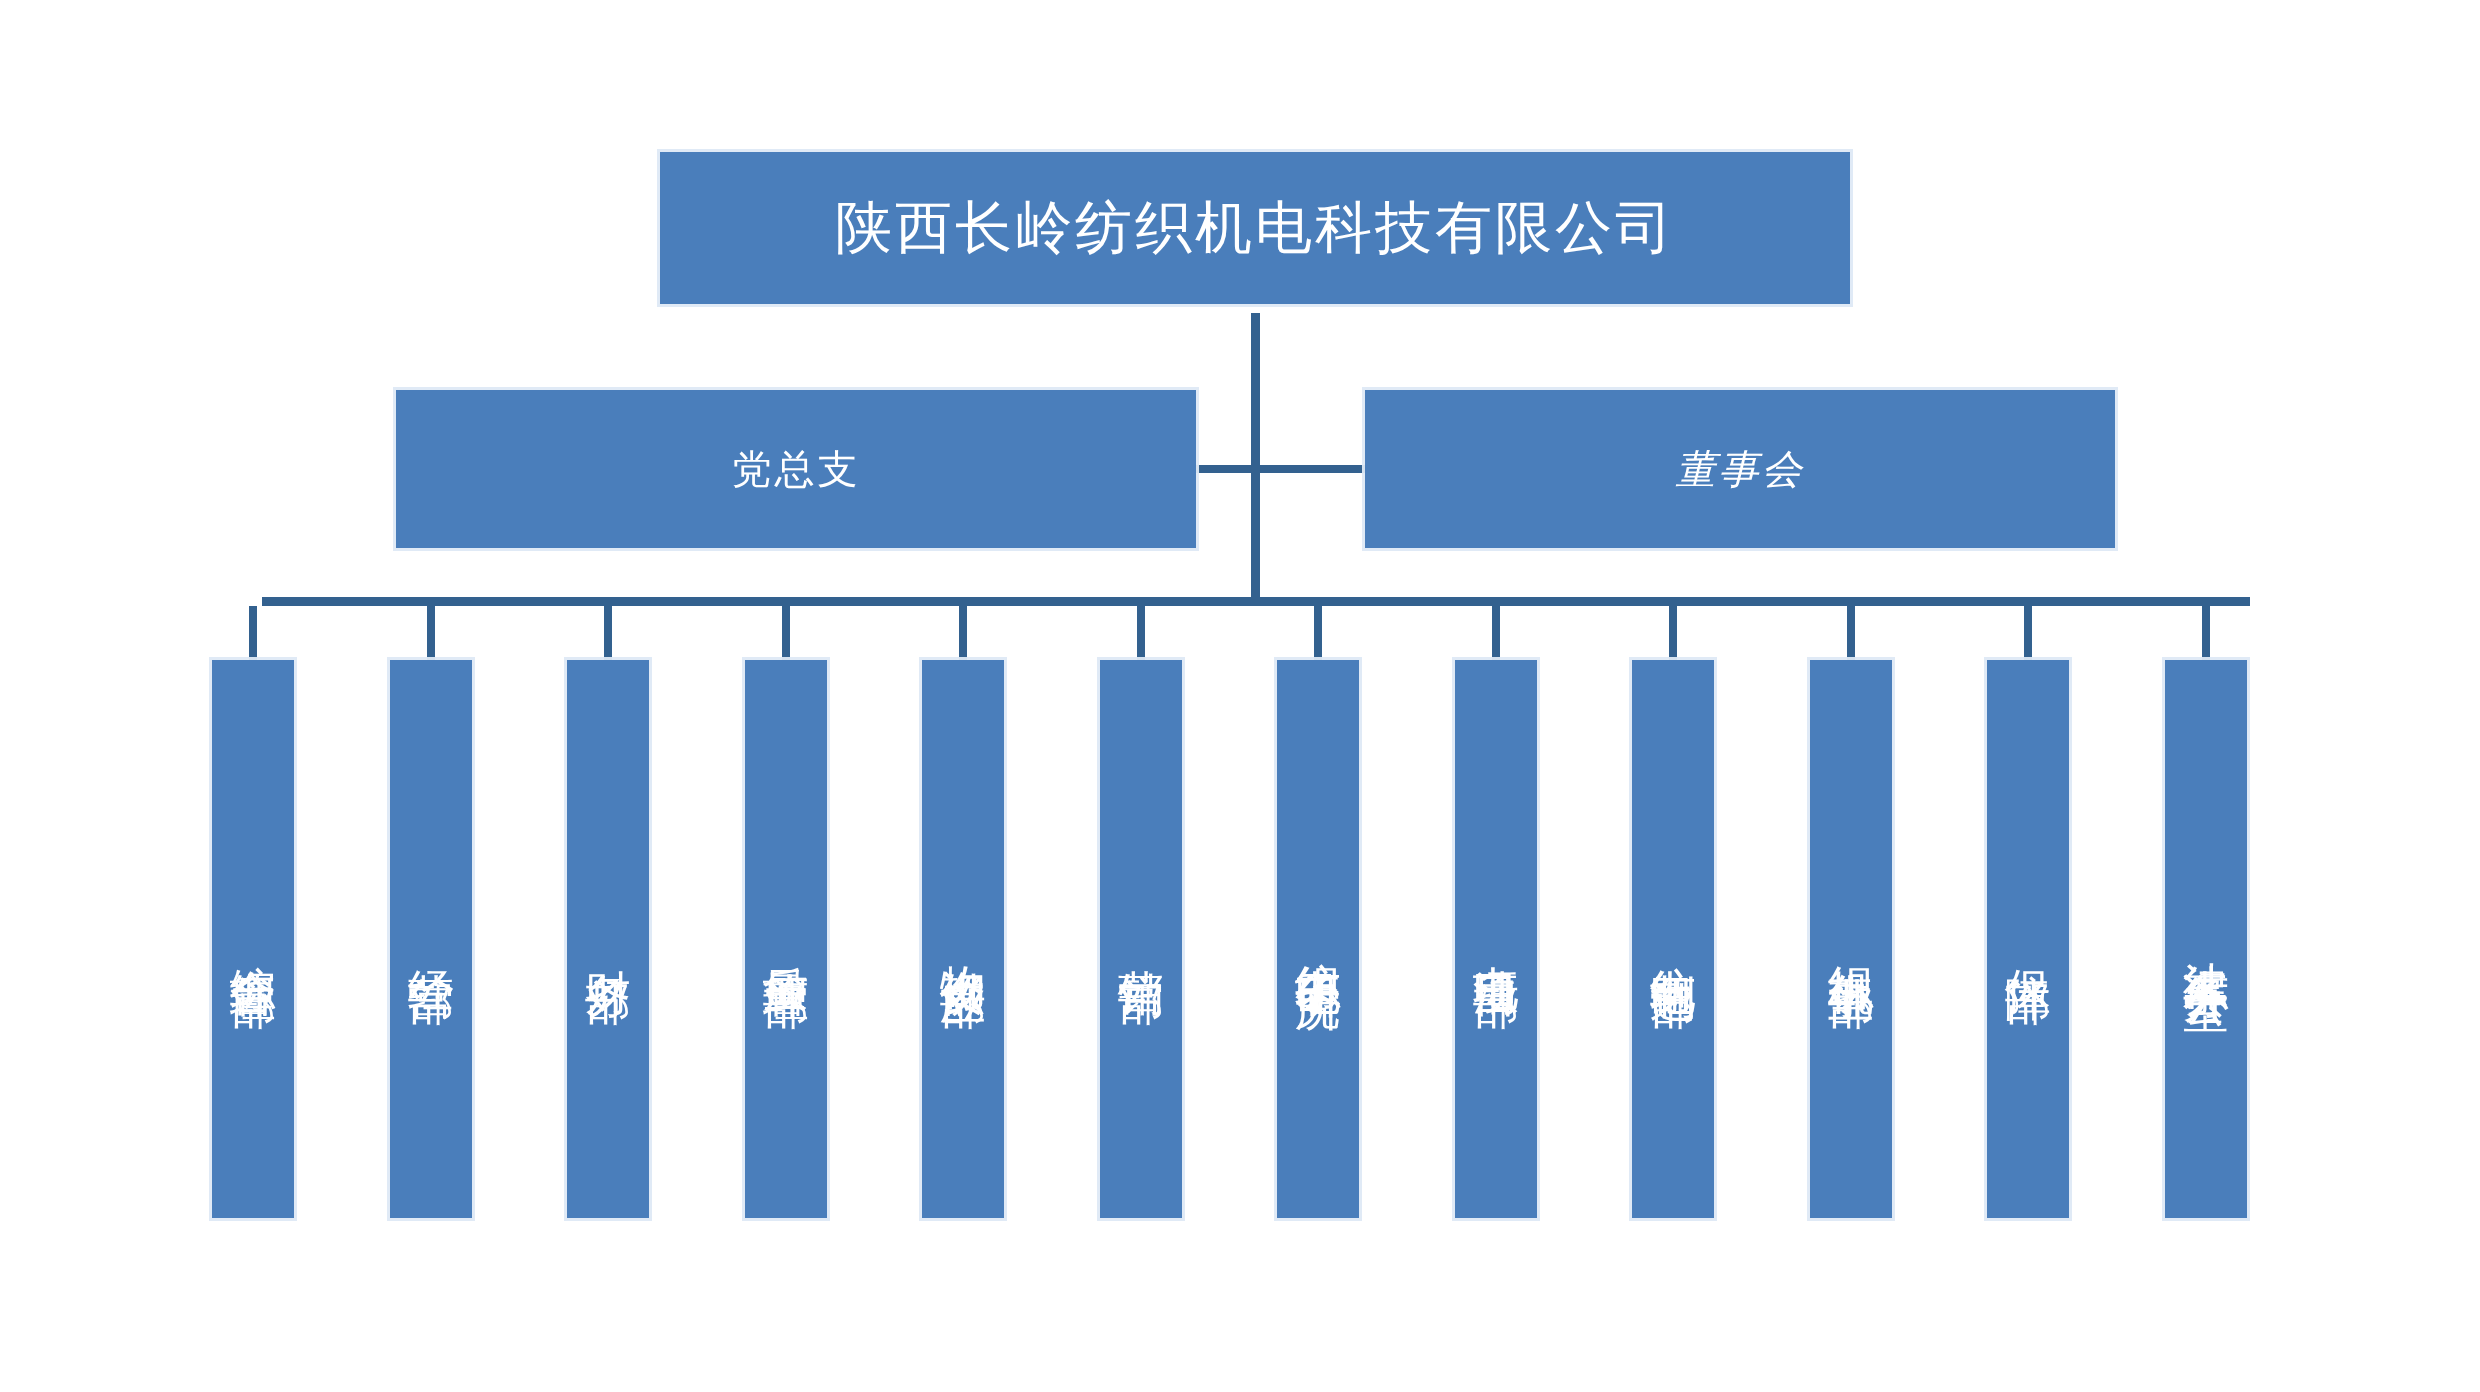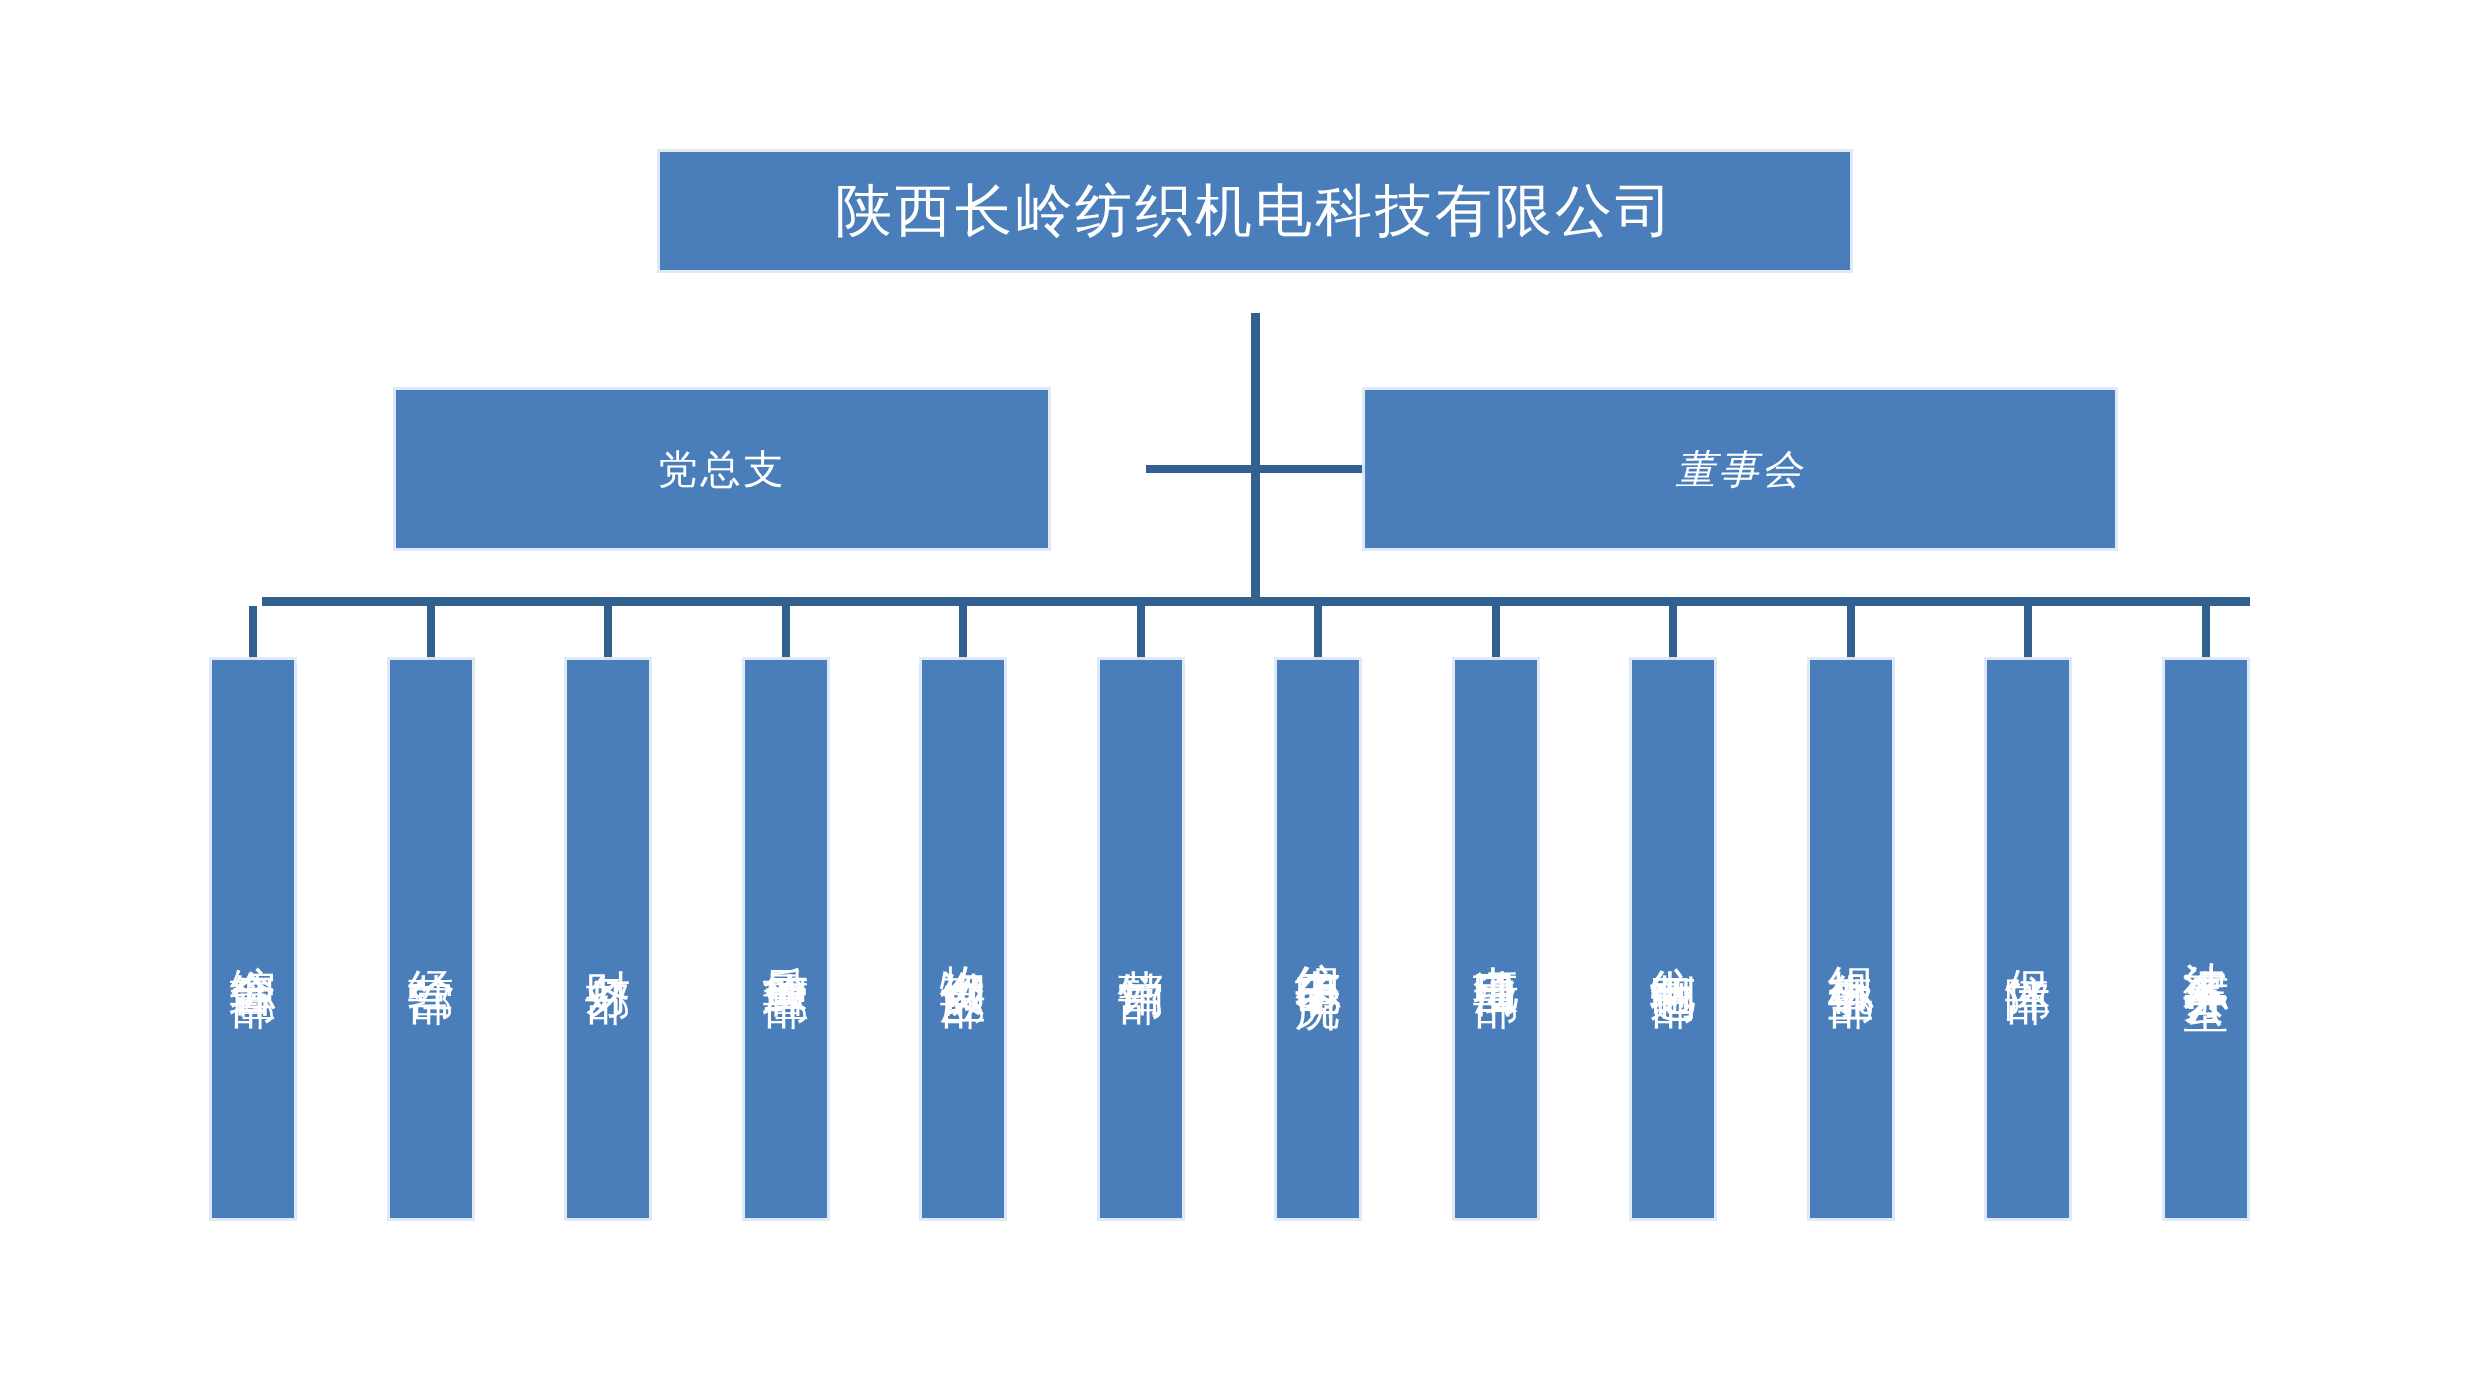--- a/index.html
+++ b/index.html
@@ -18,32 +18,32 @@
     box-shadow:0 0 0 3px rgba(222,233,246,.95);
     display:flex;
     align-items:center;
     justify-content:center;
     color:#ffffff;
     box-sizing:border-box;
   }
 
   
   .box--root{
-    left:660px;top:152px;width:1190px;height:118px;
+    left:660px;top:152px;width:1190px;height:152px;
     font-size:57px;
     letter-spacing:3px;
   }
 
   
   .box--l2{
     top:390px;height:158px;
     font-size:40px;
     letter-spacing:3px;
   }
-  .box--party{left:396px;width:652px;}
+  .box--party{left:396px;width:800px;}
   .box--board{left:1365px;width:750px;font-style:italic;}
 
   
   .box--dept{
     top:660px;height:558px;width:82px;
     align-items:flex-start;
     padding-top:0;
   }
   .dept-label{
     writing-mode:vertical-rl;

